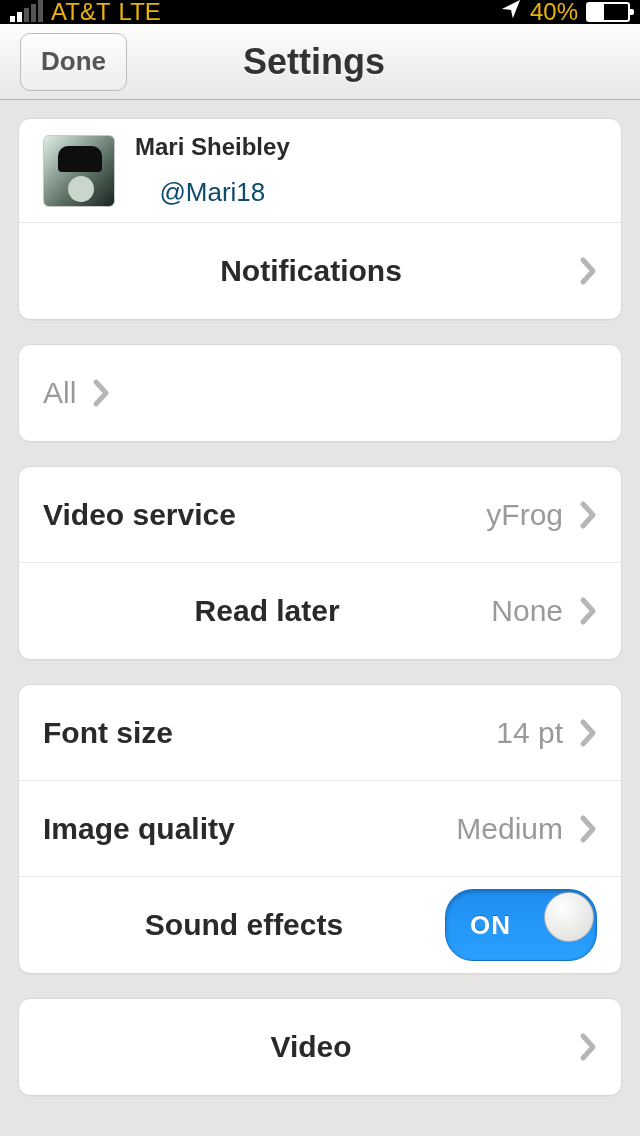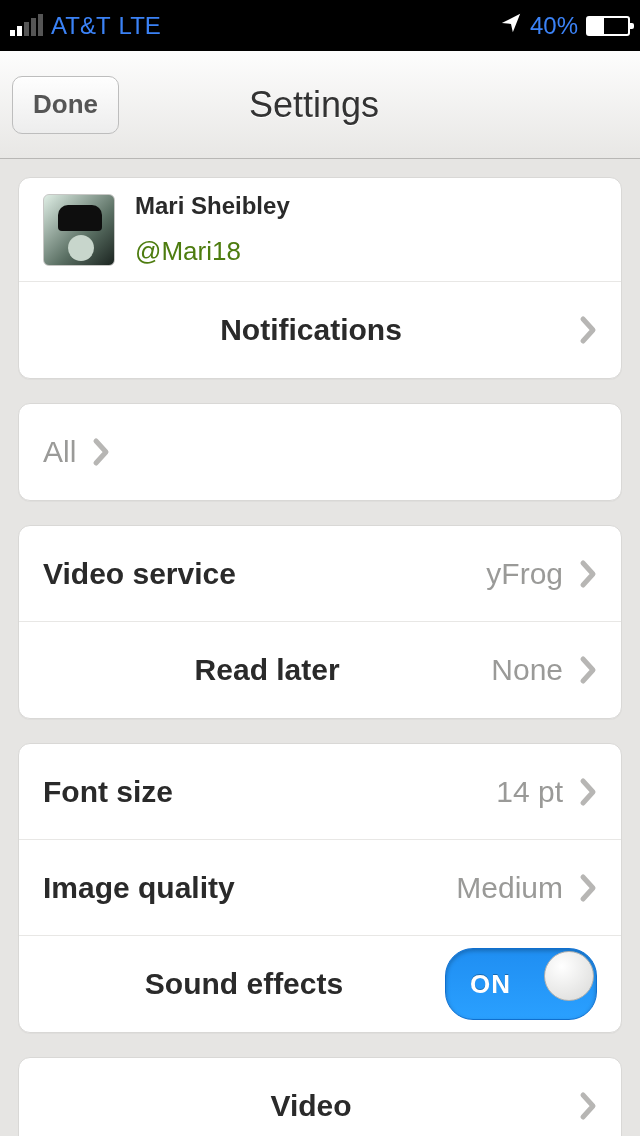--- a/index.html
+++ b/index.html
@@ -6,23 +6,23 @@
   body {
     width: 640px;
     height: 1136px;
     font-family: "Helvetica Neue", Helvetica, Arial, sans-serif;
     background: #e6e5e3;
     overflow: hidden;
   }
 
   
   .status-bar {
-    height: 51px;
+    height: 24px;
     background: #000;
-    color: #3b82f6;
+    color: #eab308;
     display: flex;
     align-items: center;
     padding: 0 10px;
     font-size: 24px;
     font-weight: 500;
   }
   .status-left { display: flex; align-items: center; gap: 8px; flex: 1; }
   .status-center { flex: 1; text-align: center; }
   .status-right { flex: 1; display: flex; align-items: center; justify-content: flex-end; gap: 8px; }
   .signal-bars { display: flex; align-items: flex-end; gap: 2px; height: 20px; }
@@ -33,45 +33,45 @@
   .signal-bars span:nth-child(4){height:18px;background:#555;}
   .signal-bars span:nth-child(5){height:22px;background:#555;}
   .battery {
     width: 44px; height: 20px; border: 2px solid #fff; border-radius: 3px; position: relative;
   }
   .battery::after { content:""; position:absolute; right:-6px; top:5px; width:4px; height:6px; background:#fff; border-radius:0 2px 2px 0;}
   .battery-fill { height:100%; width:40%; background:#fff; }
 
   
   .nav-bar {
-    height: 108px;
+    height: 76px;
     background: linear-gradient(#fdfdfd, #e8e7e5);
     border-bottom: 1px solid #b8b7b5;
     display: flex;
     align-items: center;
-    padding: 0 12px;
+    padding: 0 20px;
     position: relative;
   }
   .done-btn {
     height: 58px;
     padding: 0 20px;
     font-size: 26px;
     font-weight: bold;
     color: #555;
     background: linear-gradient(#fefefe,#ededed);
     border: 1px solid #bdbdbd;
     border-radius: 10px;
     box-shadow: inset 0 1px 0 #fff;
   }
   .nav-title {
     position: absolute;
     left: 0; right: 12px;
     text-align: center;
     font-size: 36px;
-    font-weight: normal;
+    font-weight: bold;
     color: #333;
     text-shadow: 0 1px 0 #fff;
     pointer-events: none;
   }
 
   
   .content { padding: 18px; }
   .group {
     background: #fff;
     border: 1px solid #d9d8d6;
@@ -124,21 +124,21 @@
   .avatar::after {
     content:"";
     position:absolute;
     left:24px; top:40px;
     width:26px; height:26px;
     background: #c8d6cc;
     border-radius: 50%;
   }
   .account-text { display:flex; flex-direction:column; }
   .account-name { font-size: 24px; font-weight: bold; color:#2a2a2a; }
-  .account-handle { font-size: 26px; color:#4d7c0f; margin-top:16px;}
+  .account-handle { font-size: 26px; color:#0c4a6e; margin-top:16px;text-align:center;}
 
   
   .toggle {
     width: 152px; height: 72px;
     border-radius: 28px;
     background: linear-gradient(#1f8ef2,#2aa0ff);
     border: 1px solid #0f6fcf;
     display: flex;
     align-items: center;
     position: relative;

